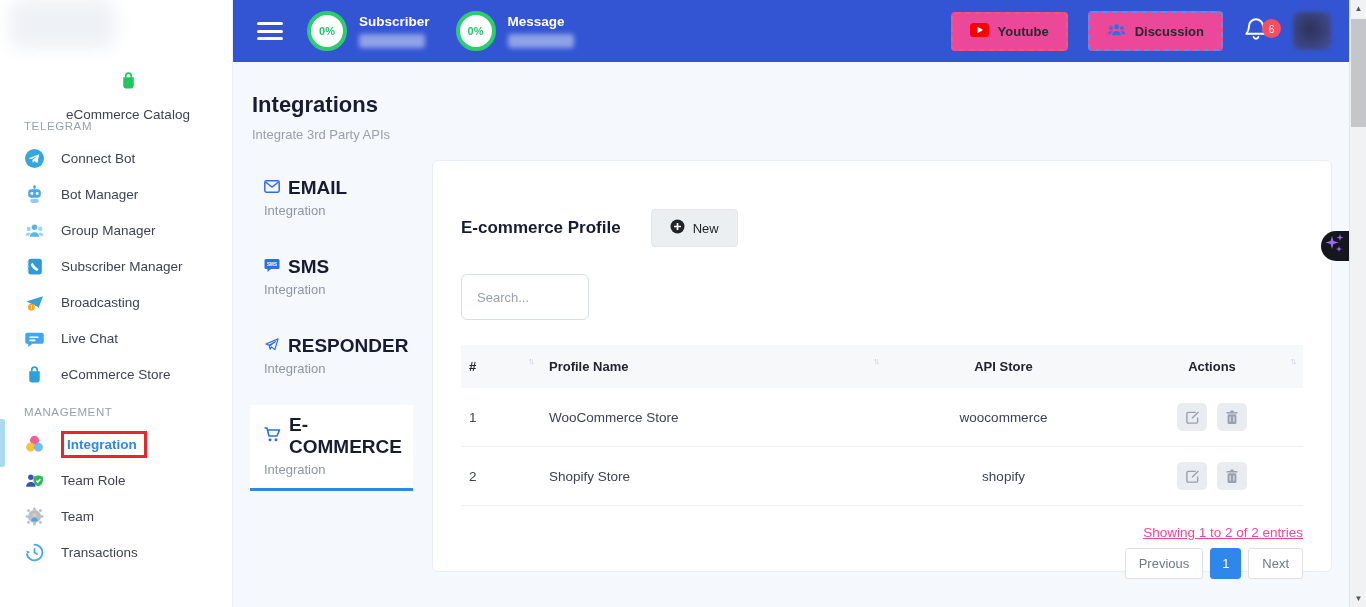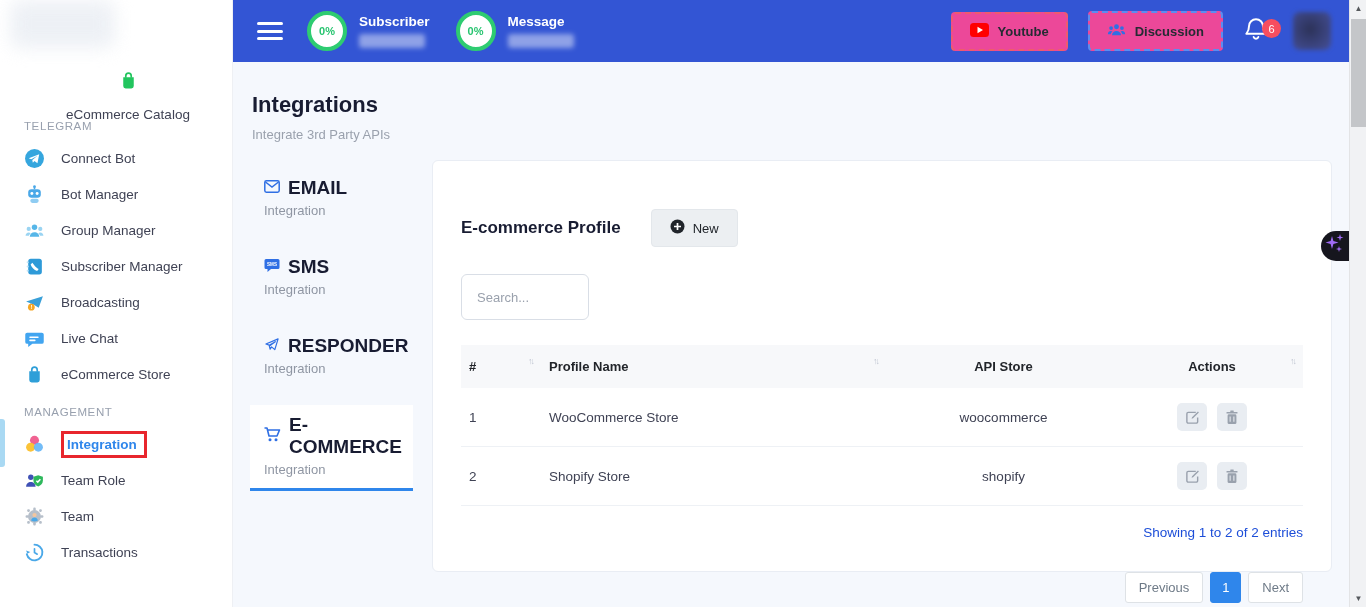--- a/index.html
+++ b/index.html
@@ -107,22 +107,22 @@
 
   .tbl-footer { display:flex; align-items:flex-start; margin-top:17px; }
   .show-wrap { display:flex; align-items:center; gap:9px; font-size:13.5px;
     color:#3f4254; }
   .select-box { position:relative; width:80px; height:37px;
     border:1px solid #c8cdd5; border-radius:4px; background:#fff;
     font-size:13.5px; color:#3f4254; display:flex; align-items:center;
     padding:0 14px; cursor:pointer; }
   .select-box .chev { position:absolute; right:11px; top:13px; }
   .footer-right { margin-left:auto; text-align:right; }
-  .showing { font-size:13.5px; color:#1d4ed8; margin-top:2px; }
-  .pager { display:flex; gap:7px; justify-content:flex-end; margin-top:32px; }
+  .showing { font-size:13.5px; color:#ec4899; margin-top:2px;text-decoration:underline; }
+  .pager { display:flex; gap:7px; justify-content:flex-end; margin-top:8px; }
   .pg-btn { height:31px; border:1px solid #dee2e6; border-radius:3px;
     background:#fff; color:#6e7a87; font-size:13px; display:flex;
     align-items:center; justify-content:center; padding:0 13px; cursor:pointer; }
   .pg-btn.active { background:#2f86eb; border-color:#2f86eb; color:#fff;
     width:31px; padding:0; }
 
   .ai-fab { position:absolute; right:17px; top:231px; width:28px; height:30px;
     background:#16161e; border-radius:16px 0 0 16px; z-index:15;
     display:flex; align-items:center; justify-content:center; cursor:pointer; }
 </style>

